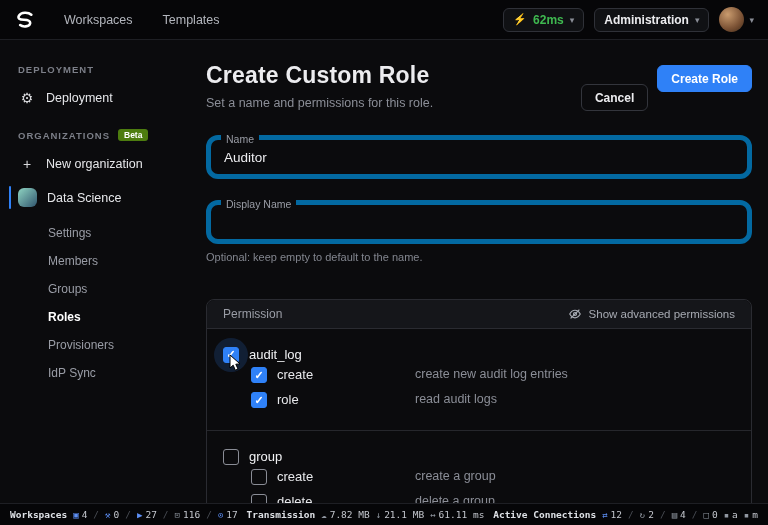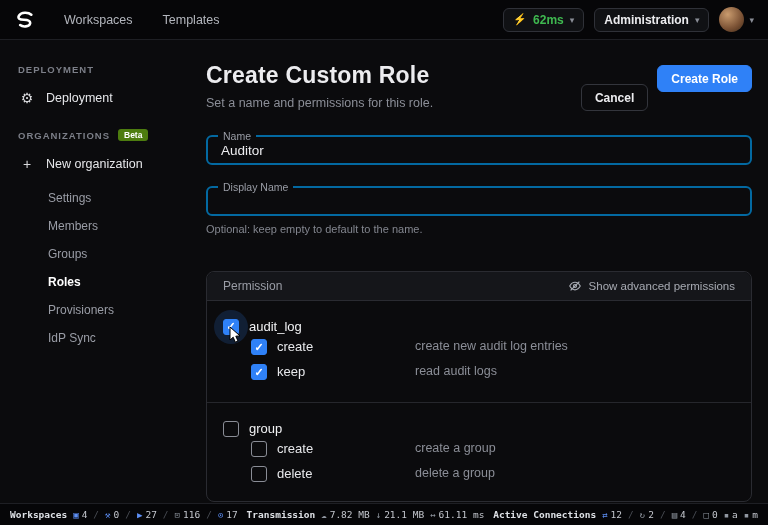--- a/index.html
+++ b/index.html
@@ -46,22 +46,22 @@
     padding:22px 16px 0 16px; }
   .main-header { display:flex; align-items:flex-start; justify-content:space-between; }
   .page-title { font-size:23px; font-weight:700; letter-spacing:.2px; }
   .subtitle { margin-top:7px; font-size:12.5px; color:#8b8e97; }
   .header-actions { display:flex; gap:9px; margin-top:3px; }
   .btn { height:27px; padding:0 13px; border-radius:6px; font-size:12px; font-weight:600;
     display:flex; align-items:center; cursor:pointer; }
   .btn-secondary { border:1px solid #33353c; background:transparent; color:#ececef;margin-top:19px; }
   .btn-primary { background:#2f81f7; color:#fff; border:1px solid #2f81f7; }
 
-  .field { position:relative; margin-top:24px; height:30px; border:2px solid #0369a1;
-    border-radius:6px; }
+  .field { position:relative; margin-top:24px; height:44px; border:5px solid #0369a1;
+    border-radius:12px; }
   .field-label { position:absolute; top:-7px; left:10px; background:#0b0b0d; padding:0 5px;
     font-size:10.5px; color:#9a9da6; }
   .field input { width:100%; height:100%; background:transparent; border:none; outline:none;
     color:#ececef; font-size:13.5px; padding:0 13px; font-family:"Liberation Sans", sans-serif; }
   .helper { margin-top:7px; font-size:11px; color:#83868f; }
 
   .perm-panel { margin-top:36px; border:1px solid #2a2b31; border-radius:8px; }
   .perm-header { height:29px; background:#15161a; border-bottom:1px solid #2a2b31;
     border-radius:8px 8px 0 0; display:flex; align-items:center; justify-content:space-between;
     padding:0 16px; }
@@ -137,20 +137,24 @@
 
   <div class="side-group-gap"></div>
   <div class="side-header">
     <span>ORGANIZATIONS</span>
     <span class="beta">Beta</span>
   </div>
   <div class="side-item">
     <span class="gi">+</span>
     <span>New organization</span>
   </div>
+  <div class="side-item active">
+    <span class="org-avatar a2"></span>
+    <span>Data Science</span>
+  </div>
 
   <div class="subnav">
     <div class="subitem">Settings</div>
     <div class="subitem">Members</div>
     <div class="subitem">Groups</div>
     <div class="subitem active">Roles</div>
     <div class="subitem">Provisioners</div>
     <div class="subitem">IdP Sync</div>
   </div>
 </div>
@@ -209,21 +213,21 @@
         <span class="cbwrap">
           <span class="cb on"></span>
         </span>
         <span class="action-name">create</span>
         <span class="action-desc">create new audit log entries</span>
       </div>
       <div class="action-row">
         <span class="cbwrap">
           <span class="cb on"></span>
         </span>
-        <span class="action-name">keep</span>
+        <span class="action-name">role</span>
         <span class="action-desc">read audit logs</span>
       </div>
 
       <div class="divider"></div>
 
       <div class="perm-row">
         <span class="cbwrap">
           <span class="cb"></span>
         </span>
         <span class="perm-name">group</span>

